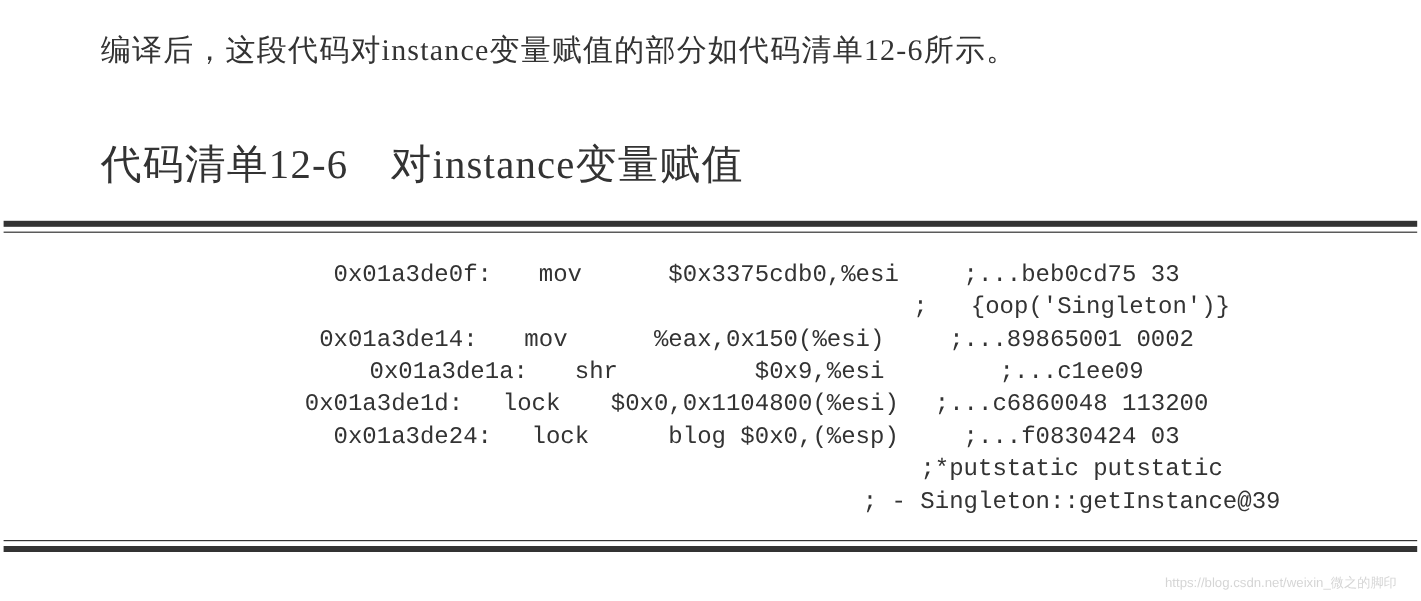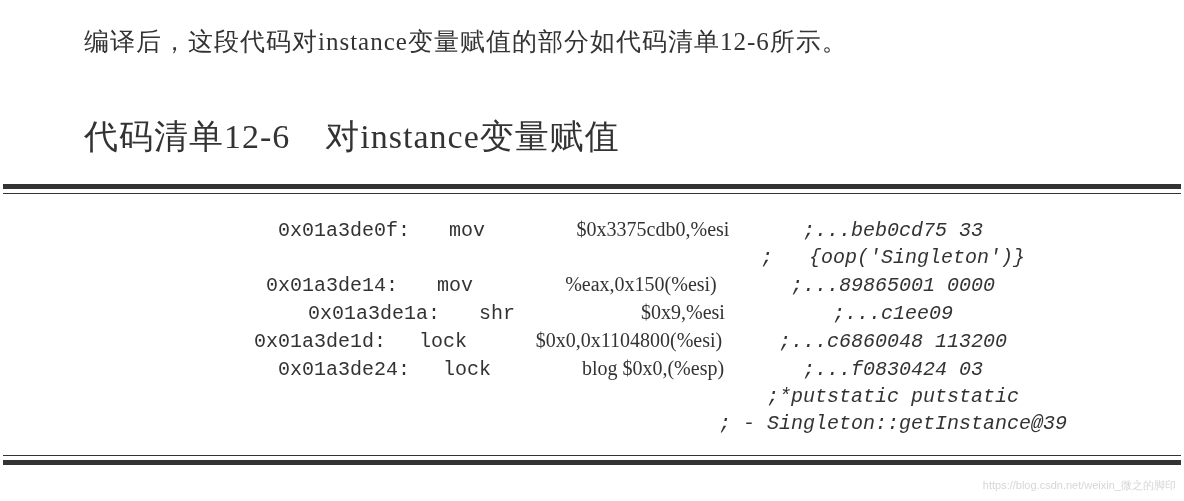--- a/index.html
+++ b/index.html
@@ -43,42 +43,42 @@
       margin-bottom: 4px;
       padding: 22px 0 18px 28px;
       font-family: "Courier New", monospace;
       font-size: 20px;
       color: #333333;
       line-height: 27px;
       white-space: pre;
     }
     .addr { display: inline-block; width: 150px; margin-left: 40px; }
     .mnemonic { display: inline-block; width: 72px; }
-    .operands { display: inline-block; width: 300px; font-family: Liberation Serif, serif; }
-    .comment { display: inline-block; font-style: italic; }
+    .operands { display: inline-block; width: 300px; }
+    .comment { display: inline-block; }
     .watermark {
       position: absolute;
-      right: 8px;
+      right: 20px;
       bottom: 8px;
       font-size: 11px;
       color: rgba(150,150,150,0.4);
       font-family: sans-serif;
     }
   </style>
 </head>
 <body>
 
 <div class="intro-text">编译后，这段代码对instance变量赋值的部分如代码清单12-6所示。</div>
 
 <div class="listing-title">代码清单12-6　对instance变量赋值</div>
 
 <div class="code-block">
   <div class="code-inner"><span class="addr">0x01a3de0f:</span> <span class="mnemonic">mov</span><span class="operands">$0x3375cdb0,%esi</span><span class="comment">;...beb0cd75 33</span>
 <span class="addr"></span> <span class="mnemonic"></span><span class="operands"></span><span class="comment">;   {oop('Singleton')}</span>
-<span class="addr">0x01a3de14:</span> <span class="mnemonic">mov</span><span class="operands">%eax,0x150(%esi)</span><span class="comment">;...89865001 0000</span>
+<span class="addr">0x01a3de14:</span> <span class="mnemonic">mov</span><span class="operands">%eax,0x150(%esi)</span><span class="comment">;...89865001 0002</span>
 <span class="addr">0x01a3de1a:</span> <span class="mnemonic">shr</span><span class="operands">$0x9,%esi</span><span class="comment">;...c1ee09</span>
 <span class="addr">0x01a3de1d:</span> <span class="mnemonic">lock</span><span class="operands">$0x0,0x1104800(%esi)</span><span class="comment">;...c6860048 113200</span>
 <span class="addr">0x01a3de24:</span> <span class="mnemonic">lock</span><span class="operands">blog $0x0,(%esp)</span><span class="comment">;...f0830424 03</span>
 <span class="addr"></span> <span class="mnemonic"></span><span class="operands"></span><span class="comment">;*putstatic putstatic</span>
 <span class="addr"></span> <span class="mnemonic"></span><span class="operands"></span><span class="comment">; - Singleton::getInstance@39</span></div>
 </div>
 
 <div class="watermark">https://blog.csdn.net/weixin_微之的脚印</div>
 
 </body></html>

